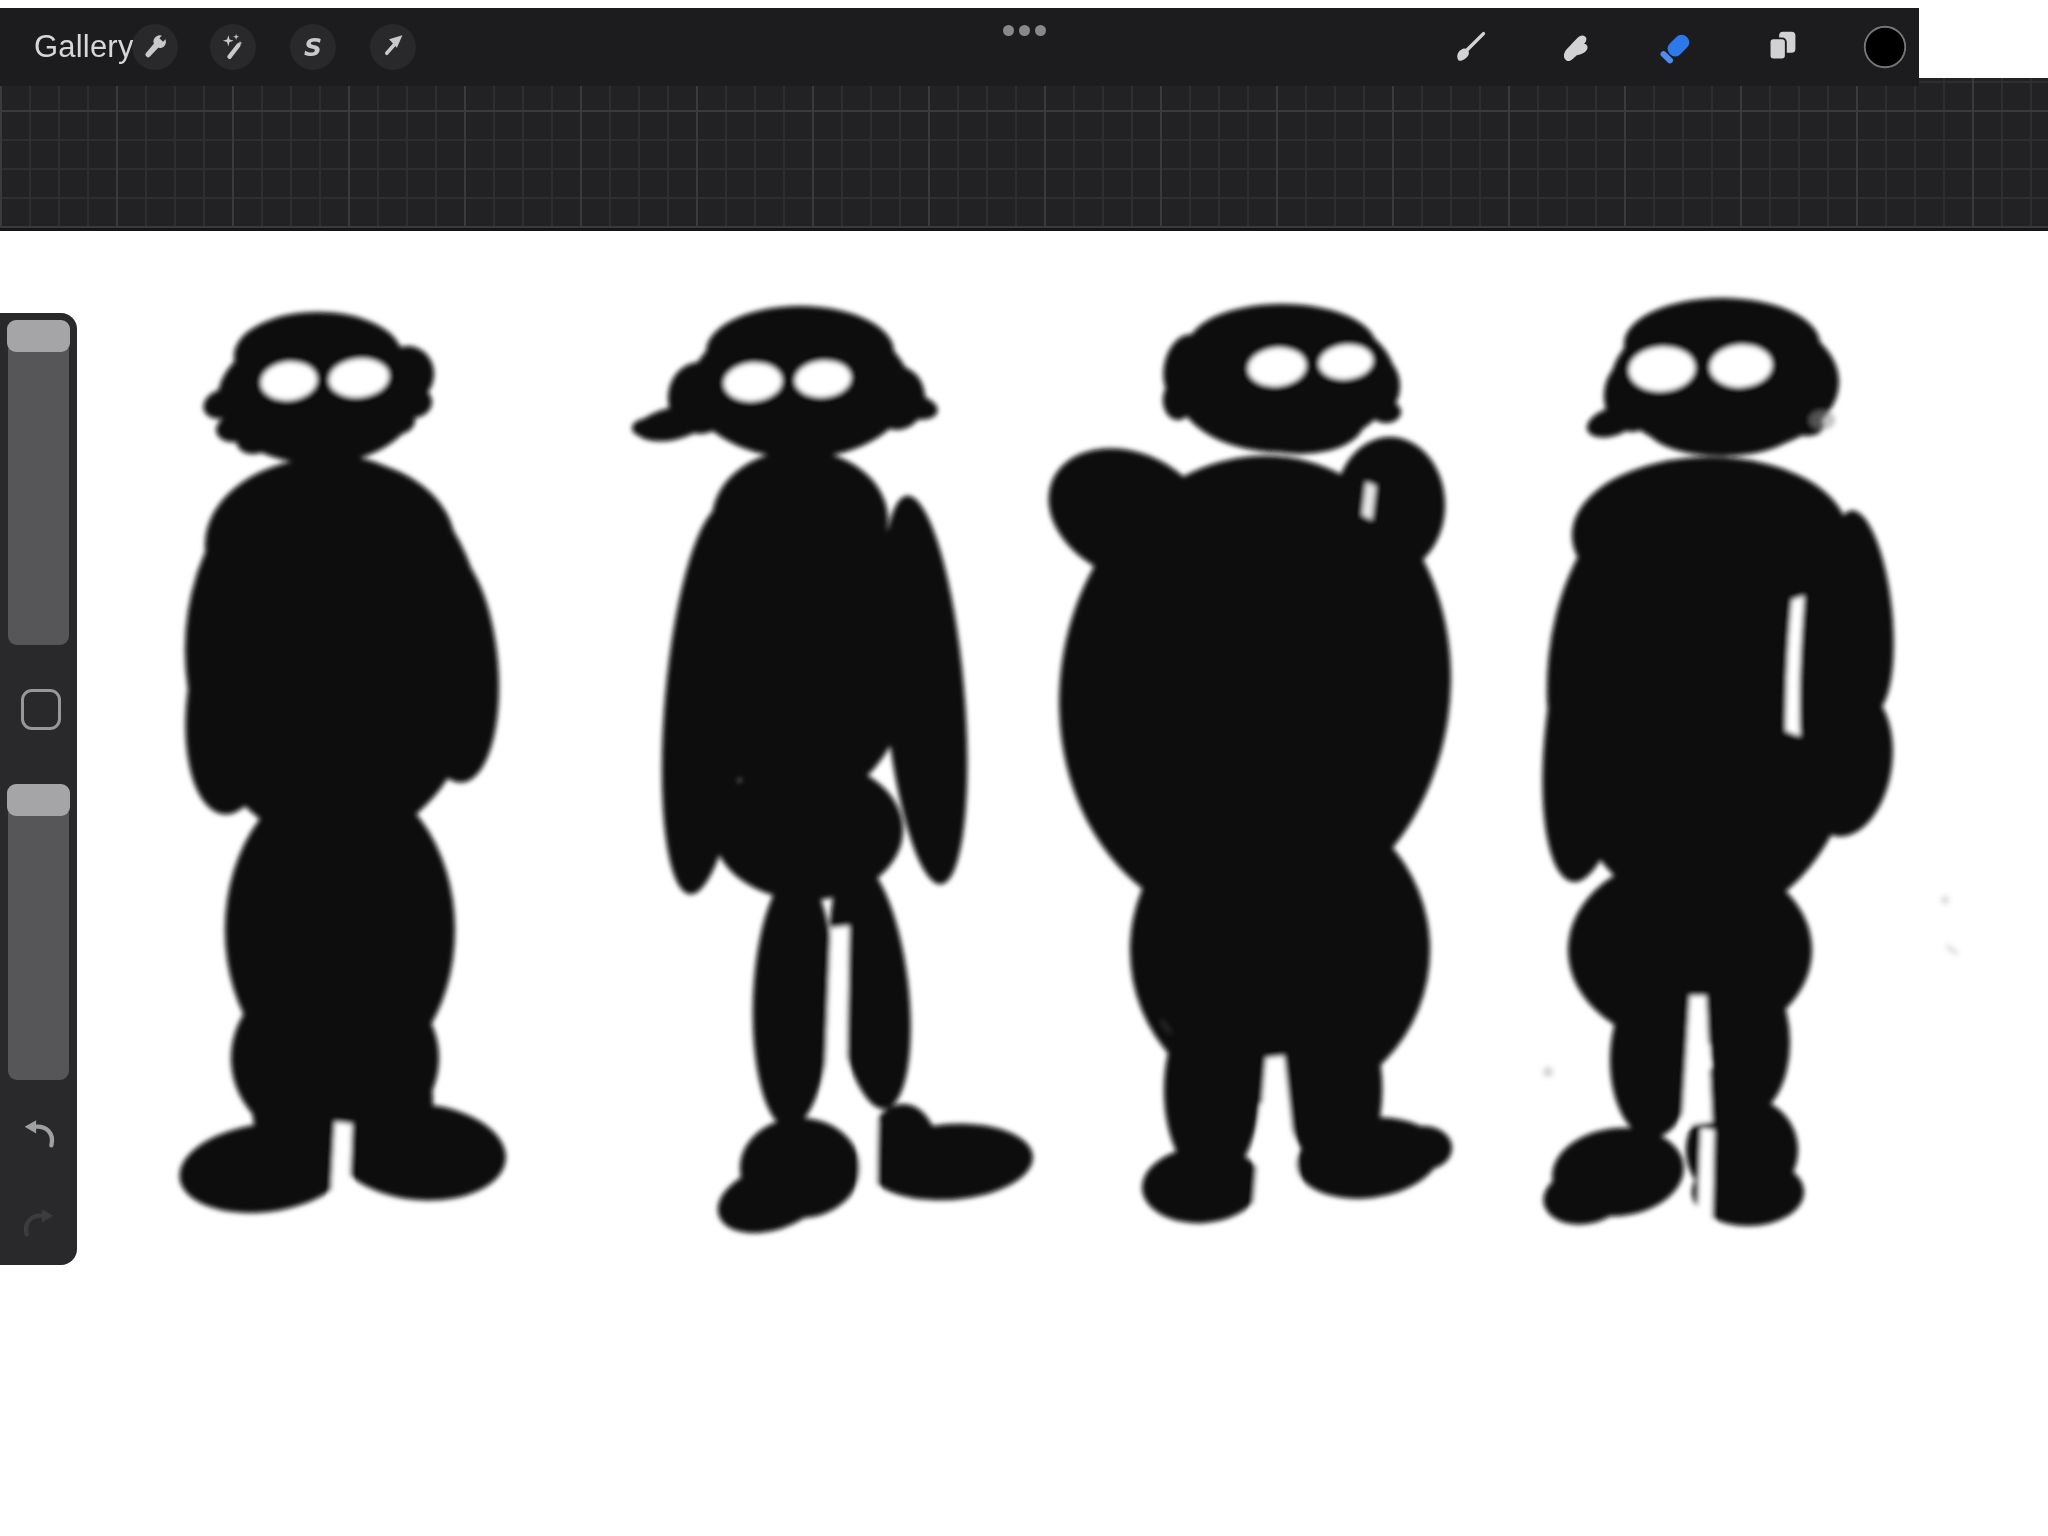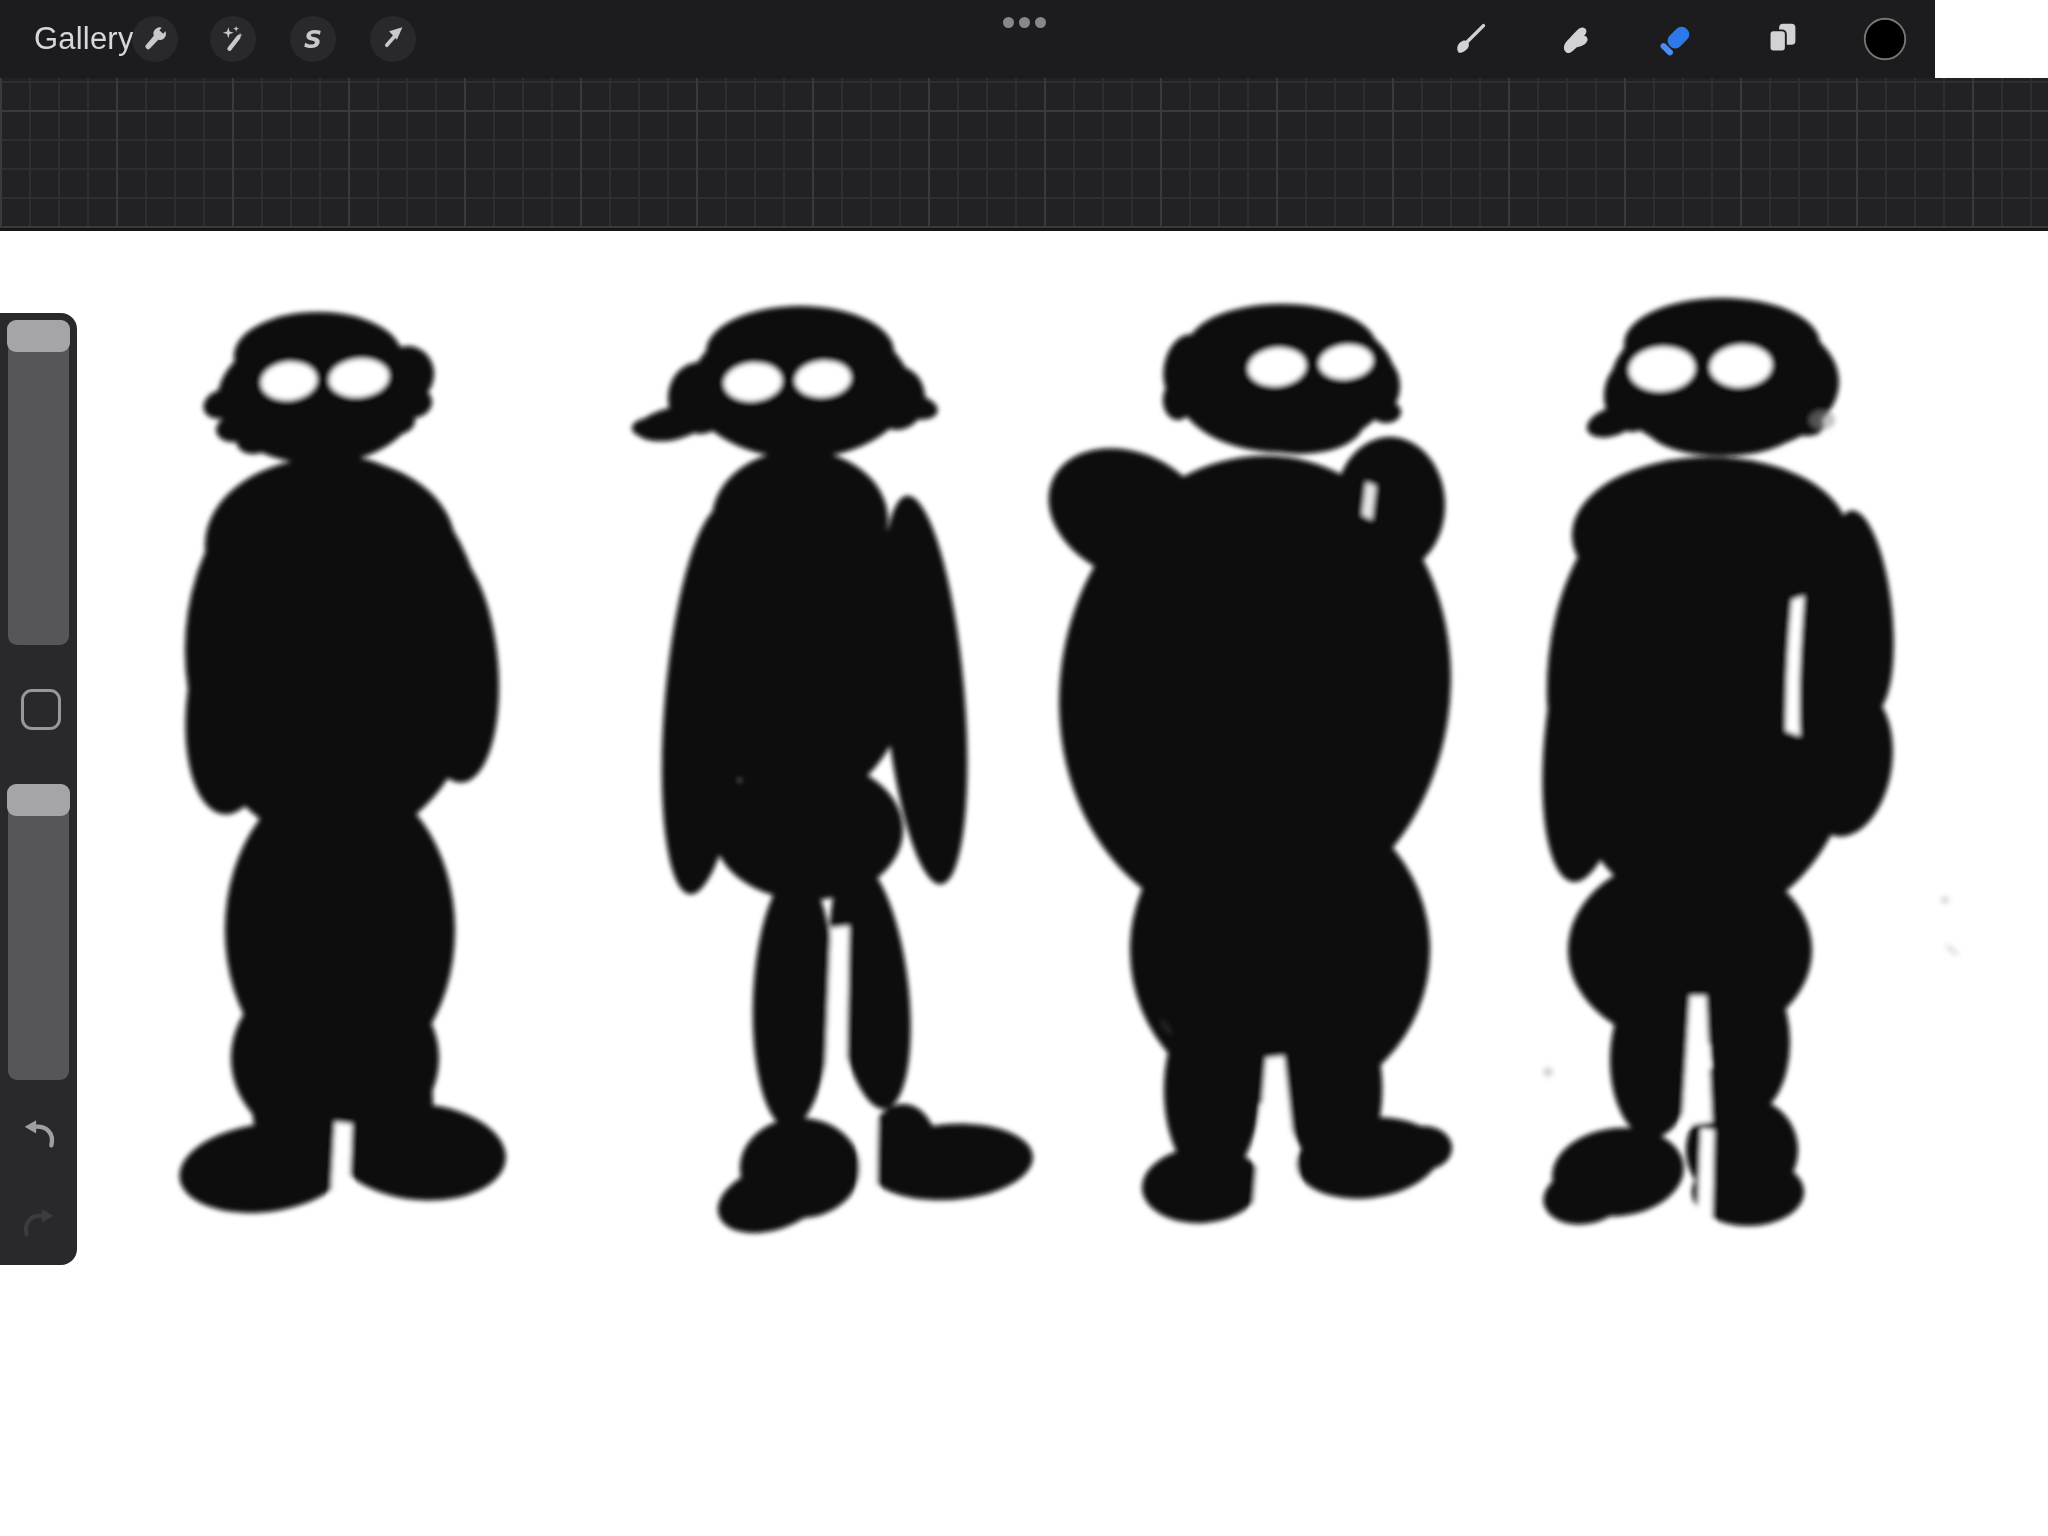--- a/index.html
+++ b/index.html
@@ -1,21 +1,21 @@
 <!DOCTYPE html>
 <html><head>
 <meta charset="utf-8">
 <style>
   html,body{margin:0;padding:0;background:#ffffff;}
   body{width:2048px;height:1536px;overflow:hidden;position:relative;
        font-family:"Liberation Sans", sans-serif;}
   .stage{position:absolute;inset:0;}
 
   
-  .topbar{position:absolute;left:0;top:0;width:1919px;height:78px;background:#1c1c1e;z-index:30;padding-left:16px;}
+  .topbar{position:absolute;left:0;top:8px;width:1919px;height:78px;background:#1c1c1e;z-index:30;}
   .gallery-label{position:absolute;left:34px;top:0;height:78px;display:flex;align-items:center;
        color:#d7d7d9;font-size:31px;letter-spacing:.2px;}
   .toolbtn{position:absolute;top:16px;width:46px;height:46px;border-radius:50%;
        display:flex;align-items:center;justify-content:center;}
   .toolbtn.circled{background:#29292b;}
   .icon-svg{display:block;}
   .dots{position:absolute;left:1003px;top:17px;width:44px;height:12px;display:flex;gap:5px;}
   .dots span{width:11px;height:11px;border-radius:50%;background:#88888a;display:block;}
 
   

